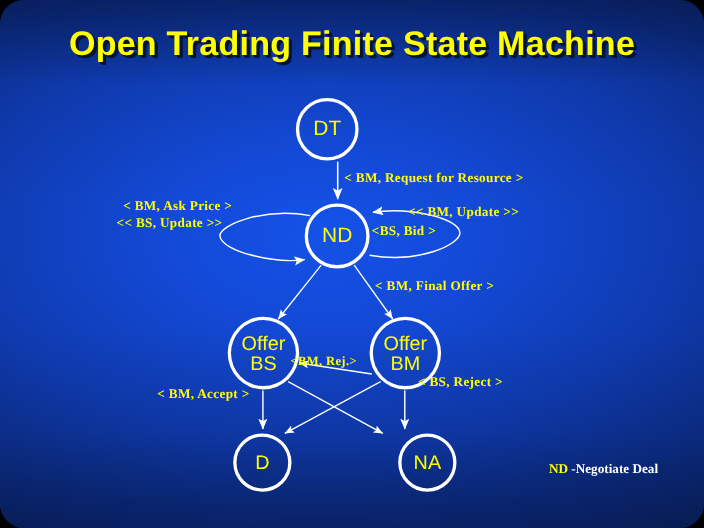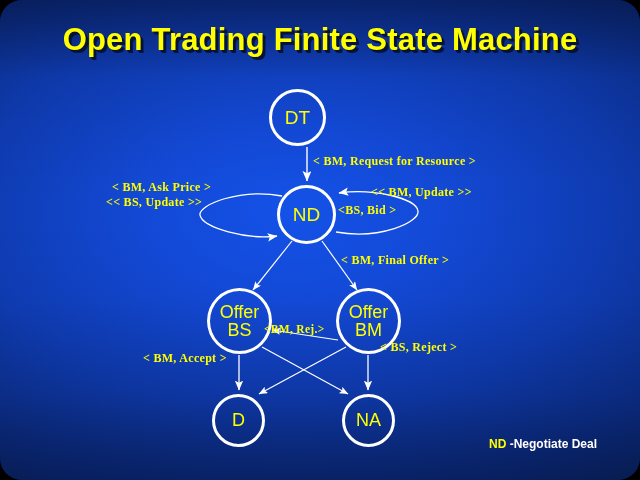--- a/index.html
+++ b/index.html
@@ -71,21 +71,21 @@
     z-index: 4;
     background: transparent;
   }
   .node span { display: block; }
 
   #node-dt  { left: 269px; top: 89px;  width: 57px; height: 57px; font-size: 19px; }
   #node-nd  { left: 277px; top: 185px; width: 59px; height: 59px; font-size: 19px; }
   #node-obs { left: 207px; top: 288px; width: 65px; height: 66px; font-size: 18px; }
   #node-obm { left: 336px; top: 288px; width: 65px; height: 66px; font-size: 18px; }
   #node-d   { left: 212px; top: 394px; width: 53px; height: 53px; font-size: 18px; }
-  #node-na  { left: 342px; top: 394px; width: 53px; height: 53px; font-size: 18px; }
+  #node-na  { left: 362px; top: 394px; width: 53px; height: 53px; font-size: 18px; }
 
   
   .elabel {
     position: absolute;
     color: #ffff00;
     font-family: "Liberation Serif", "DejaVu Serif", serif;
     font-weight: bold;
     font-size: 12px;
     white-space: nowrap;
     z-index: 5;
@@ -99,27 +99,26 @@
   #lbl-bsbid    { left: 338px; top: 203px; }
   #lbl-bsfinal  { left: 158px; top: 253px; }
   #lbl-bmfinal  { left: 341px; top: 253px; }
   #lbl-rej      { left: 264px; top: 323px; font-size: 11.5px; }
   #lbl-accept   { left: 143px; top: 351px; text-align: center; }
   #lbl-reject   { left: 380px; top: 340px; }
 
   
   #legend {
     position: absolute;
-    left: 489px;
+    left: 499px;
     top: 419px;
     z-index: 5;
-    font-family: Liberation Sans, sans-serif;
+    font-family: Liberation Serif, serif;
     font-size: 12px;
     white-space: nowrap;
-    margin-top: 18px;
   }
   #legend .key {
     color: #ffff00;
     font-weight: bold;
   }
   #legend .desc {
     color: #ffffff;
     font-weight: bold;
   }
 </style>

